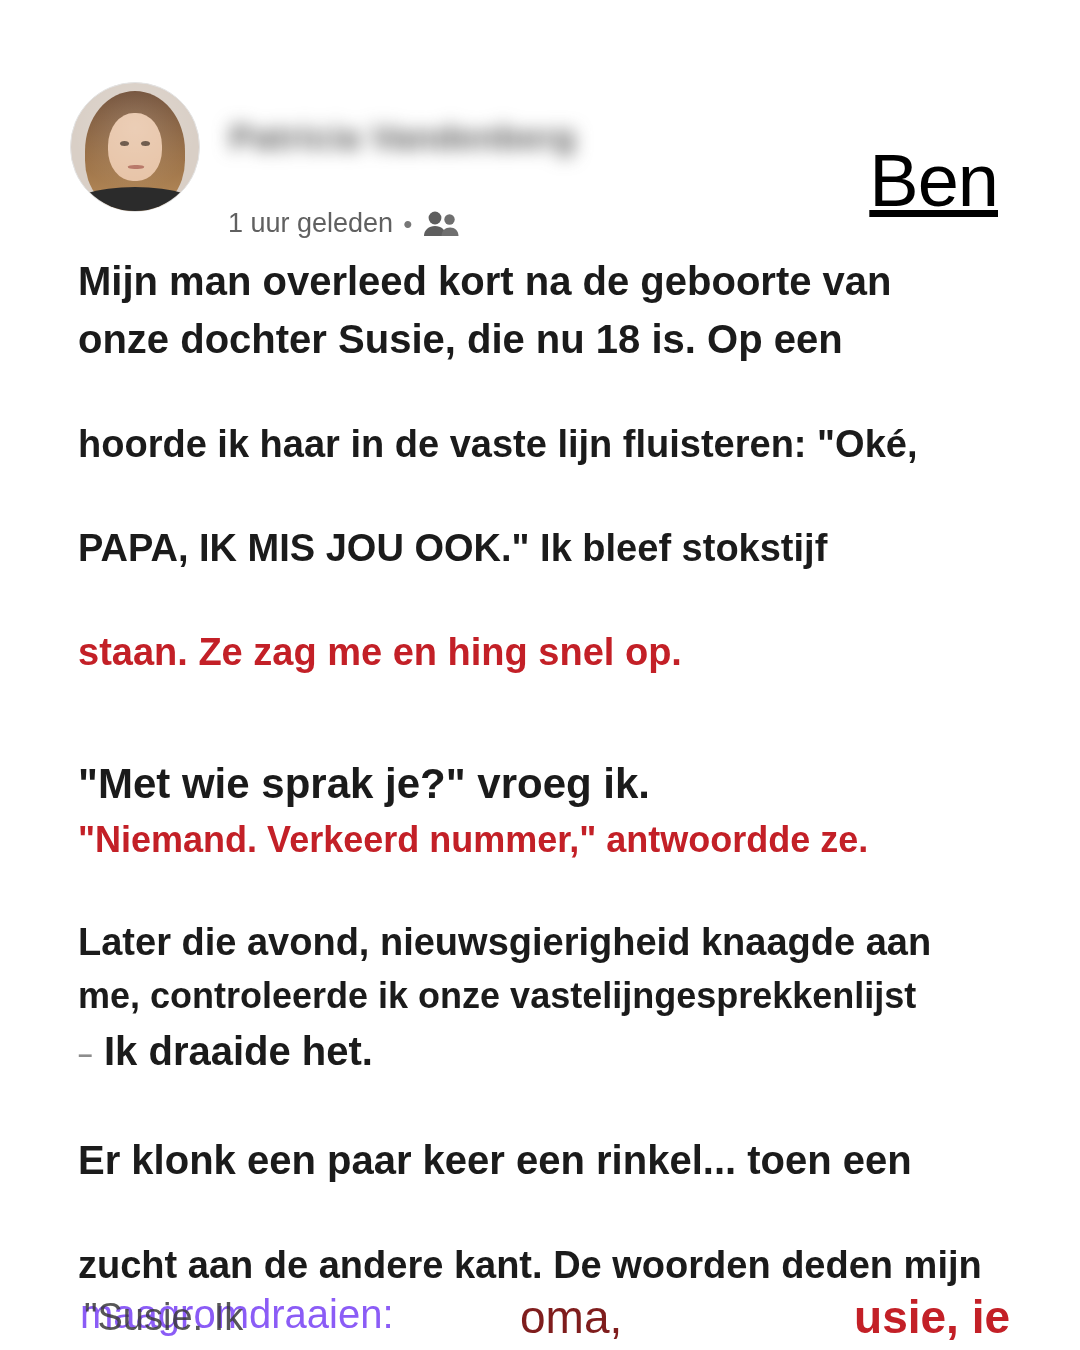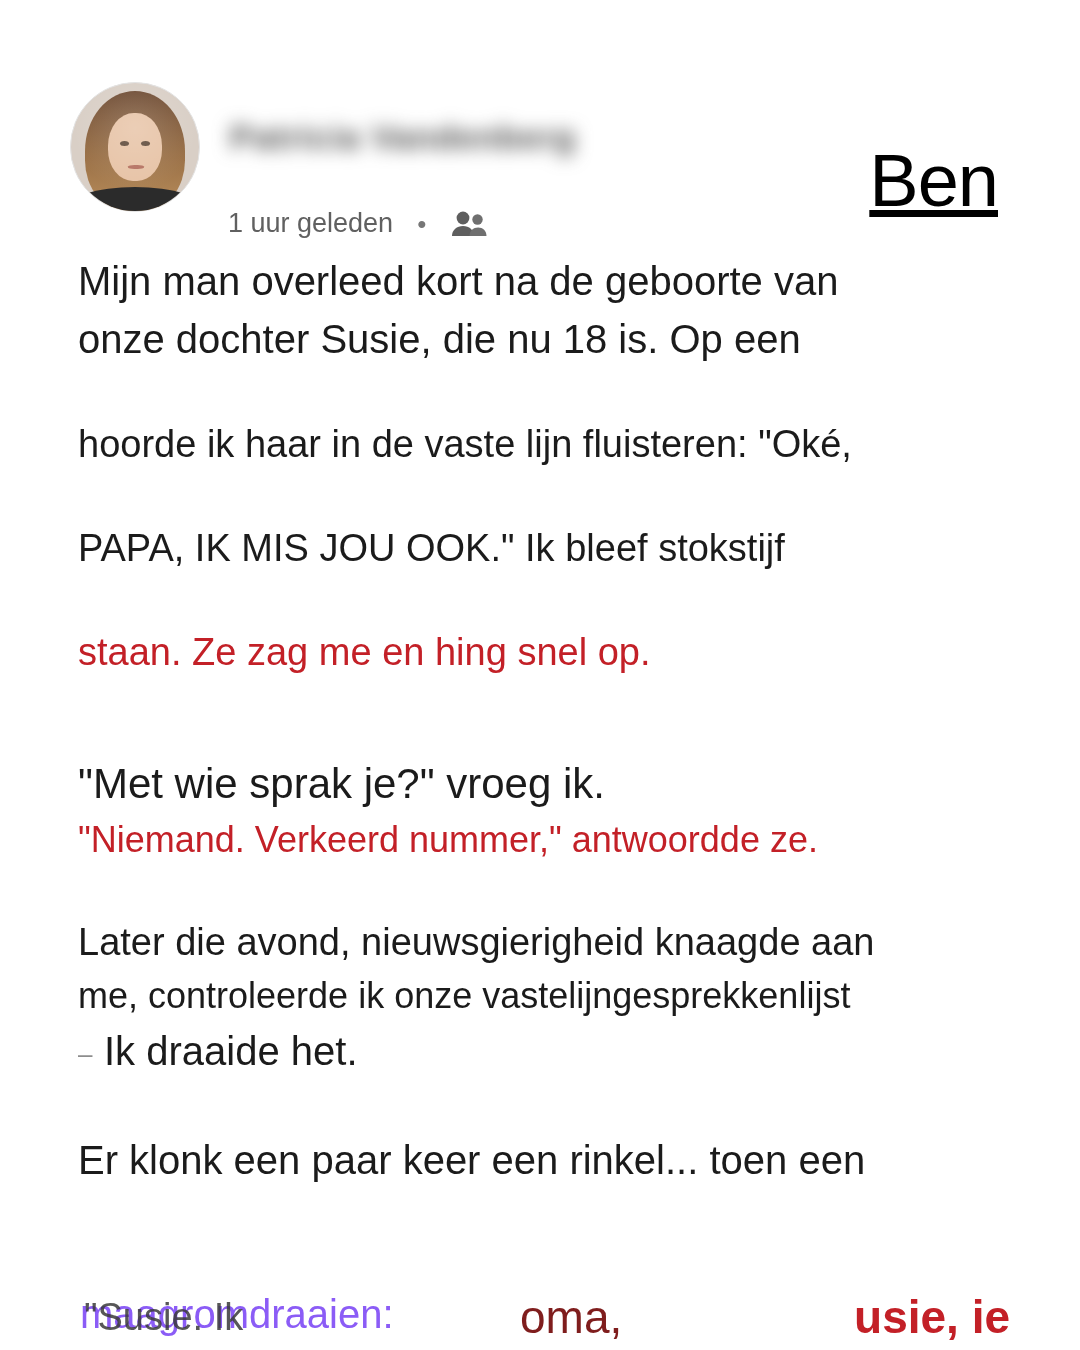--- a/index.html
+++ b/index.html
@@ -110,21 +110,21 @@
     white-space: nowrap;
     overflow: hidden;
   }
 
   .meta-row {
     position: absolute;
     left: 166px;
     top: 138px;
     display: flex;
     align-items: center;
-    gap: 18px;
+    gap: 4px;
   }
   .meta-time {
     font-size: 27px;
     color: #606060;
   }
   .meta-dot {
     font-size: 26px;
     color: #777;
     line-height: 1;
     padding: 0 6px;
@@ -150,21 +150,21 @@
   
   .post-body {
     position: absolute;
     left: 78px;
     top: 252px;
     width: 940px;
   }
   .ln {
     color: #1b1b1b;
     white-space: nowrap;
-    font-weight: 400;
+    font-weight: 700;
   }
   .red { color: #c32027; }
   .s40 { font-size: 40px; line-height: 58px; }
   .s38 { font-size: 38px; line-height: 56px; margin-top: 48px; }
   .s36 { font-size: 36px; line-height: 52px; }
   .s42 { font-size: 42px; line-height: 60px; }
   .gap-lg { height: 74px; }
   .gap-md { height: 48px; }
 
   .indent-dash {
@@ -270,20 +270,21 @@
     <div class="ln s38">Later die avond, nieuwsgierigheid knaagde aan</div>
     <div class="ln s36">me, controleerde ik onze vastelijngesprekkenlijst</div>
 
     <div class="ln s40">
       <span class="indent-dash">–</span><span>Ik draaide het.</span>
     </div>
 
     <div class="gap-md"></div>
 
     <div class="ln s40">Er klonk een paar keer een rinkel... toen een</div>
+    <div class="ln s38">zucht aan de andere kant. De woorden deden mijn</div>
   </div>
 
   <div class="bottom-strip">
     <div class="bottom-a">maagromdraaien:</div>
     <div class="bottom-b">"Susie. Ik</div>
     <div class="bottom-c">oma,</div>
     <div class="bottom-red">usie, ie</div>
   </div>
 
 </div>

